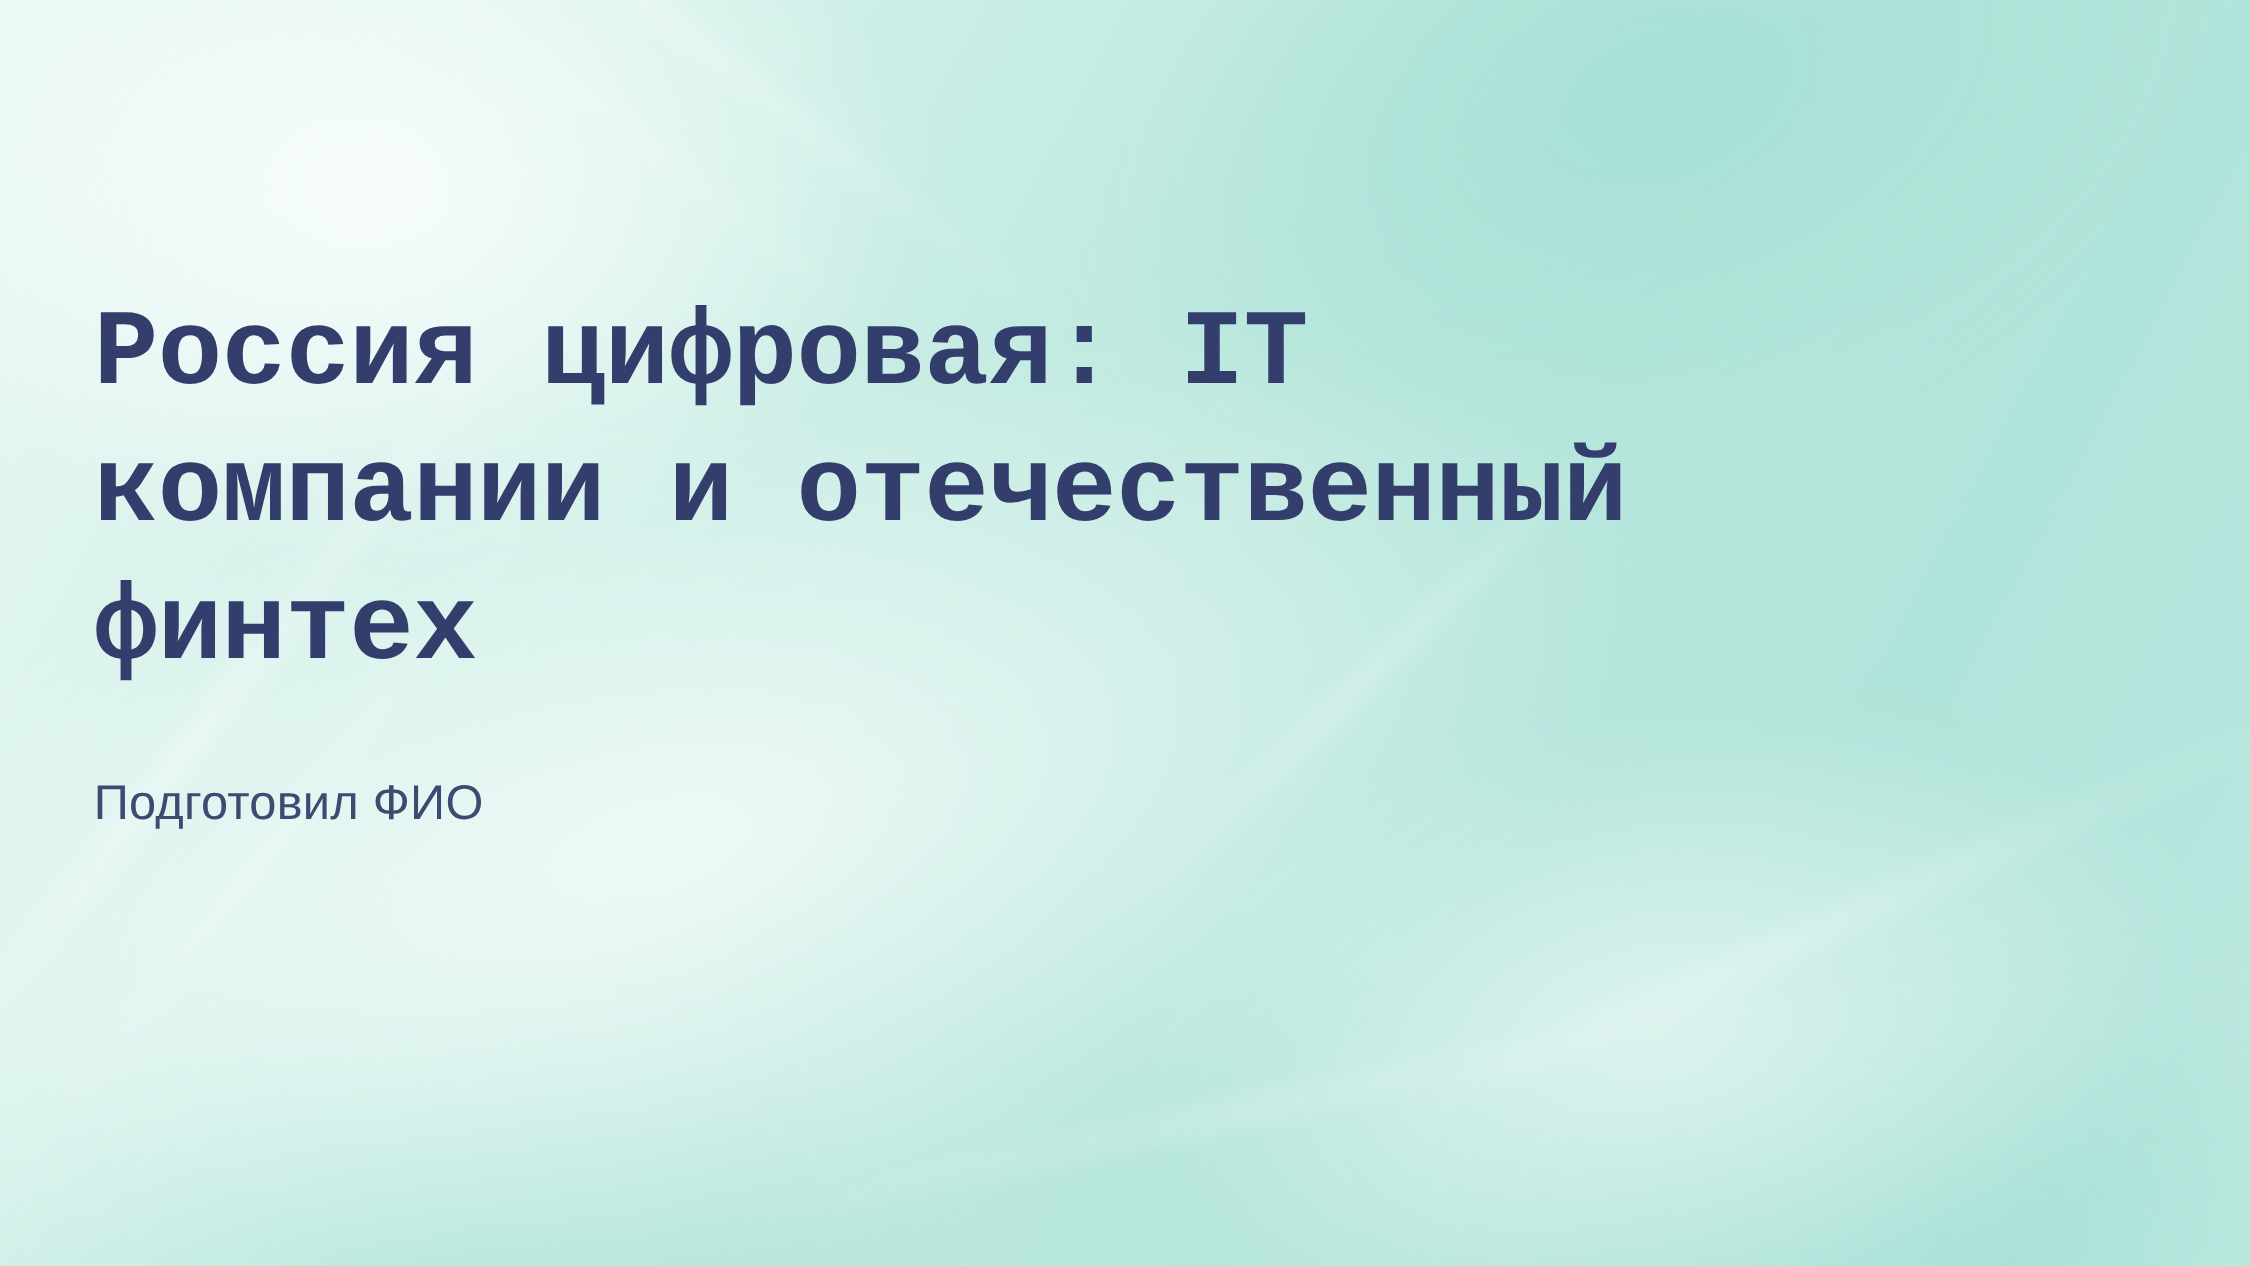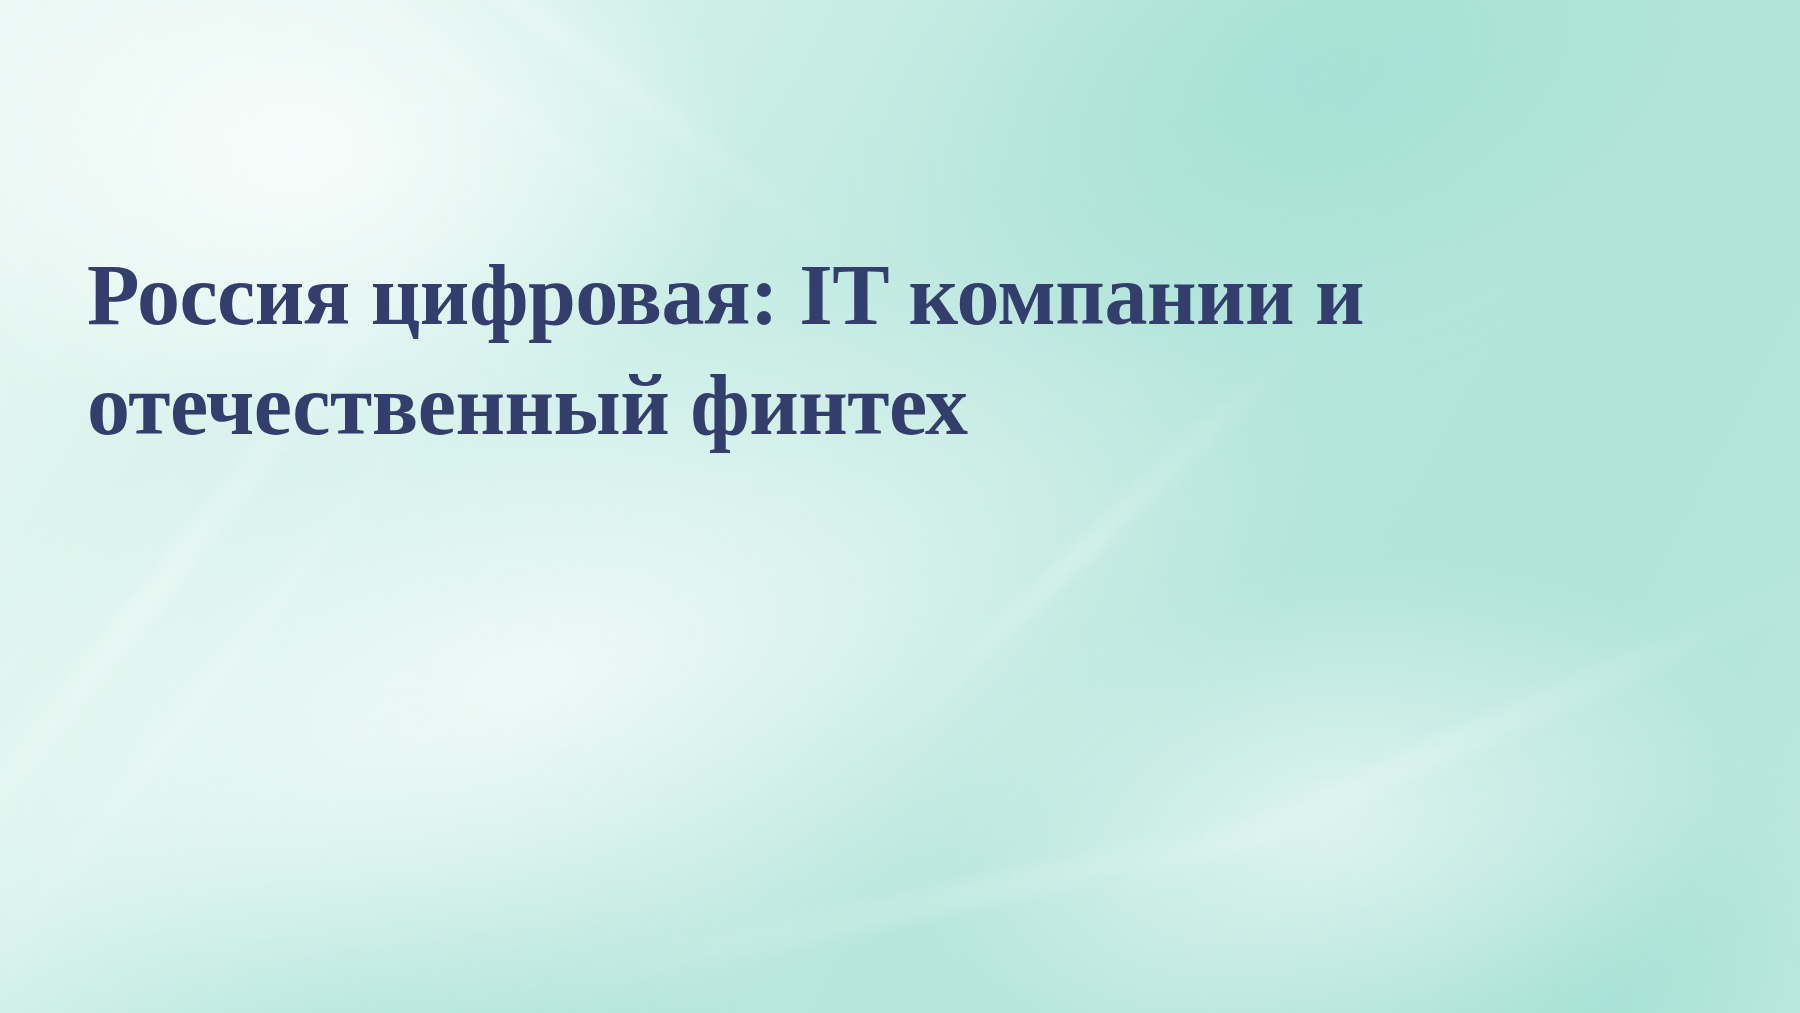--- a/index.html
+++ b/index.html
@@ -139,23 +139,23 @@
   
   .content {
     position: absolute;
     left: 75px;
     top: 228px;
     width: 1330px;
     z-index: 5;
   }
 
   .slide-title {
-    margin: 12px;
+    margin: 0;
     color: #333e6d;
-    font-family: Liberation Serif, serif;
+    font-family: Liberation Mono, monospace;
     font-size: 86px;
     font-weight: 700;
     line-height: 1.28;
     letter-spacing: -0.5px;
     white-space: pre-line;
   }
 
   .slide-subtitle {
     margin: 0;
     padding-top: 62px;
@@ -183,15 +183,16 @@
   <div class="streak streak-a"></div>
   <div class="streak streak-b"></div>
   <div class="streak streak-c"></div>
   <div class="streak streak-d"></div>
   <div class="streak streak-e"></div>
   <div class="streak streak-f"></div>
   <div class="streak streak-g"></div>
 
   <div class="content">
     <h1 class="slide-title">Россия цифровая: IT компании и отечественный финтех</h1>
+    <p class="slide-subtitle">Подготовил ФИО</p>
   </div>
 
 </div>
 
 </body></html>

